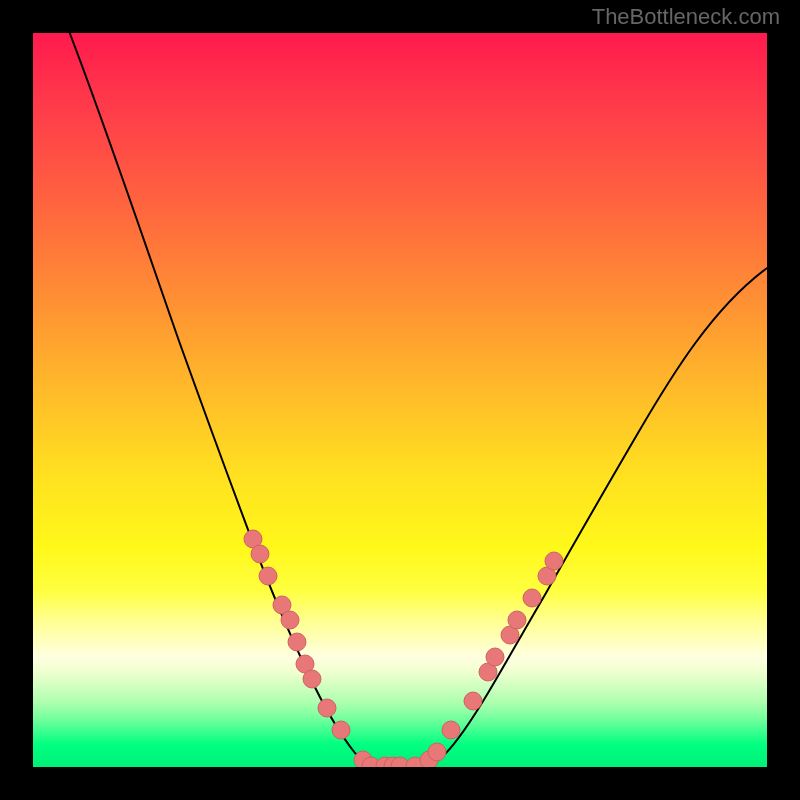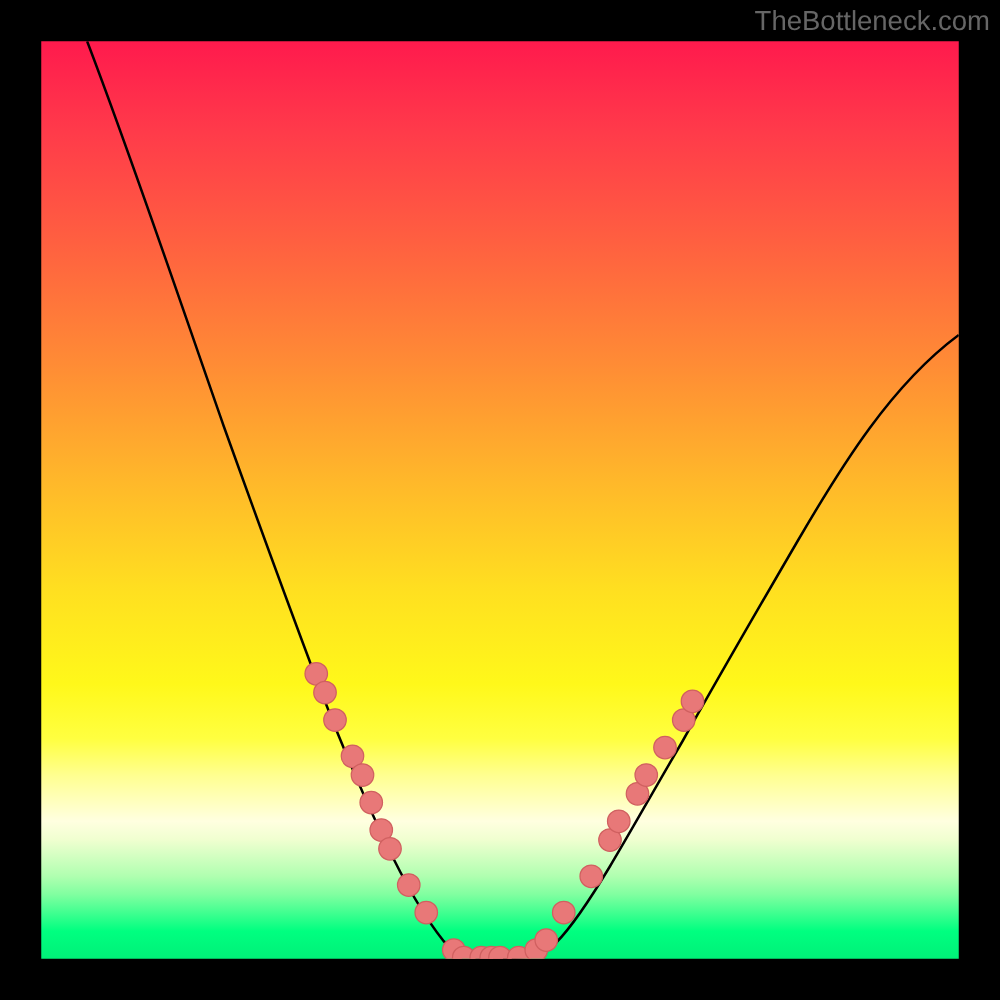--- a/index.html
+++ b/index.html
@@ -13,21 +13,21 @@
   }
   .chart-container {
     position: relative;
     width: 800px;
     height: 800px;
     background: #000;
   }
   .watermark {
     position: absolute;
     top: 4px;
-    right: 8px;
+    right: 20px;
     color: #666;
     font-size: 22px;
     font-weight: 500;
     z-index: 10;
   }
   .plot-area {
     position: absolute;
     left: 33px;
     top: 33px;
     width: 734px;

